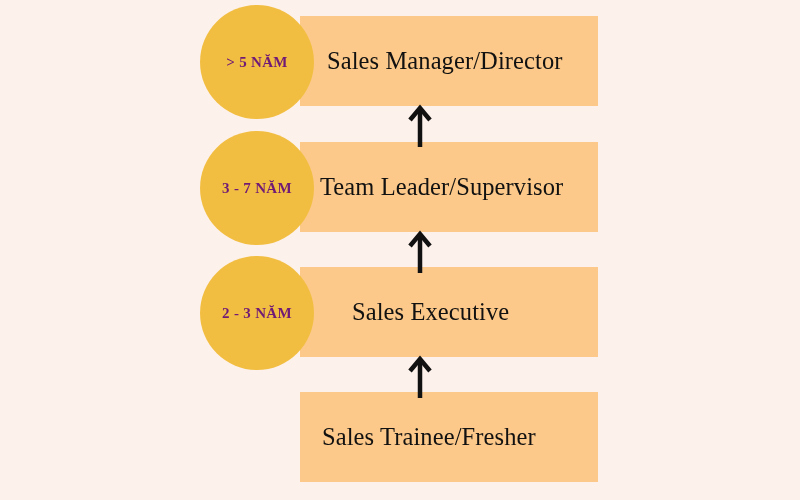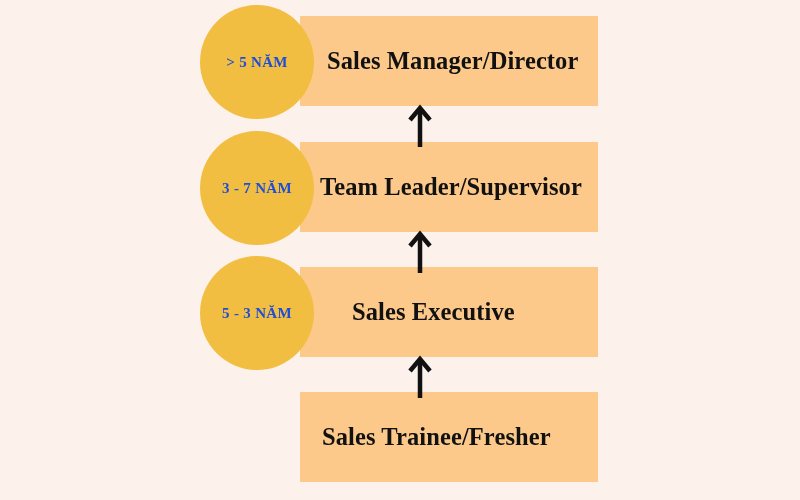--- a/index.html
+++ b/index.html
@@ -31,21 +31,21 @@
     height: 90px;
     top: 11px;
     background: #fcc98a;
   }
   .tier-label {
     position: absolute;
     top: 11px;
     height: 90px;
     line-height: 90px;
     font-size: 24.5px;
-    font-weight: bold;
+    font-weight: normal;
     color: #111111;
     white-space: nowrap;
     letter-spacing: 0.1px;
   }
   .tier-circle {
     position: absolute;
     left: 200px;
     top: 0px;
     width: 114px;
     height: 114px;
@@ -56,21 +56,21 @@
     position: absolute;
     left: 0;
     top: 0;
     width: 114px;
     height: 114px;
     display: flex;
     align-items: center;
     justify-content: center;
     font-size: 15px;
     font-weight: bold;
-    color: #1d4ed8;
+    color: #701a75;
     white-space: nowrap;
     letter-spacing: 0.3px;
   }
   .connector {
     position: absolute;
     left: 405px;
     width: 30px;
     height: 46px;
   }
   .connector svg {
@@ -97,21 +97,21 @@
     <div class="tier-label" style="left:320px;text-align:center;">Team Leader/Supervisor</div>
     <div class="tier-circle">
       <div class="tier-circle-text">3 - 7 NĂM</div>
     </div>
   </div>
 
   <div class="tier" style="top:256px;">
     <div class="tier-bar"></div>
     <div class="tier-label" style="left:340px;margin-left:12px;">Sales Executive</div>
     <div class="tier-circle">
-      <div class="tier-circle-text">5 - 3 NĂM</div>
+      <div class="tier-circle-text">2 - 3 NĂM</div>
     </div>
   </div>
 
   <div class="tier" style="top:381px;">
     <div class="tier-bar"></div>
     <div class="tier-label" style="left:322px;">Sales Trainee/Fresher</div>
   </div>
 
   <div class="connector" style="top:101px;">
     <svg viewBox="0 0 30 46">

